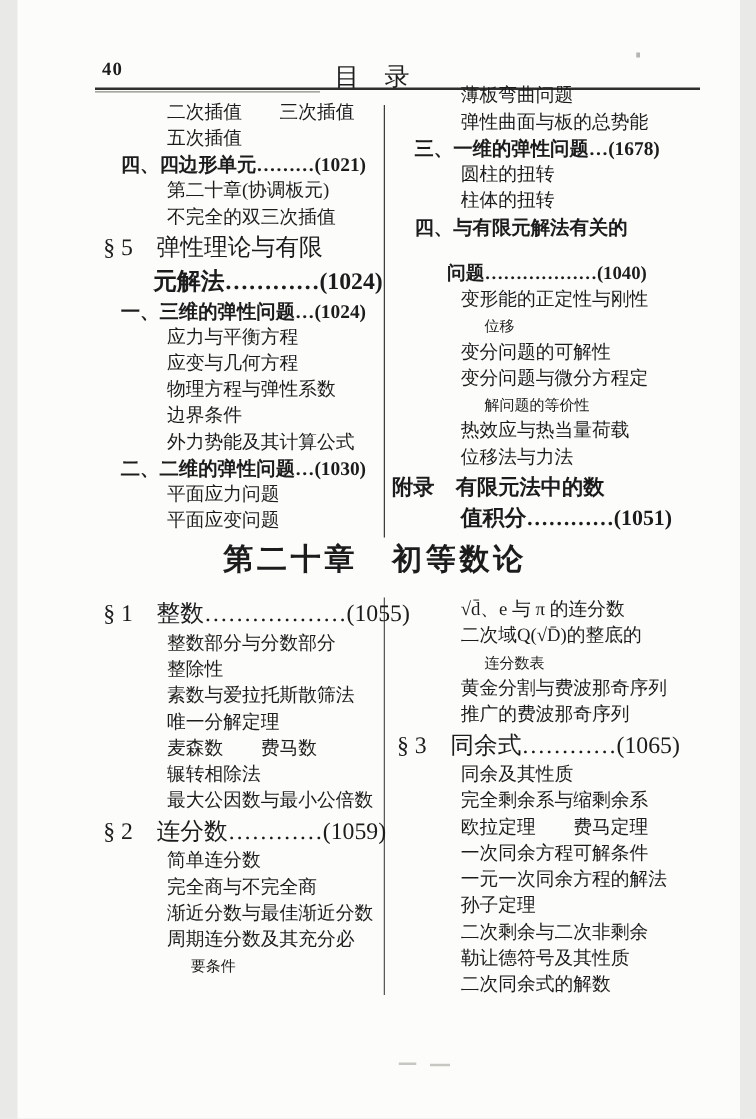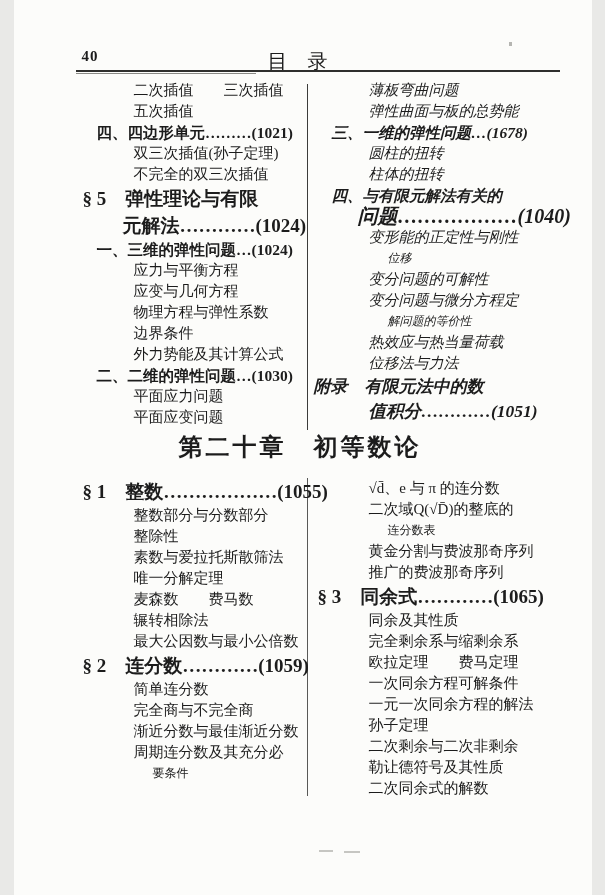--- a/index.html
+++ b/index.html
@@ -23,39 +23,39 @@
   .hdr-rule{
     position:absolute;left:62px;top:70px;width:484px;height:2px;
     background:#2f2f2d;
   }
   .hdr-rule:after{
     content:"";position:absolute;left:0;top:3px;width:180px;height:1px;
     background:#8a8a86;
   }
   .col{position:absolute;}
   .col-left-top   {left:65px; top:80px; width:232px;}
-  .col-right-top  {left:300px;top:80px; width:252px;font-style:italic;}
+  .col-right-top  {left:300px;top:67px; width:252px;}
   .col-left-bot   {left:65px; top:478px;width:232px;}
   .col-right-bot  {left:300px;top:478px;width:252px;}
   .divider{
     position:absolute;left:293px;width:1px;background:#3c3c3a;
   }
   .divider-top{top:84px;height:346px;}
   .divider-bot{top:478px;height:318px;opacity:.85;}
   .chapter-heading{
     position:absolute;left:165px;top:431px;
     font-size:24px;font-weight:bold;letter-spacing:3px;
     white-space:nowrap;
   }
   .line{white-space:nowrap;}
   .sub          {font-size:15px;  line-height:21px;padding-left:55px;}
   .sub2         {font-size:12px;  line-height:21px;padding-left:74px;}
   .num          {font-size:15.5px;line-height:21px;padding-left:18px;font-weight:bold;}
-  .num-cont     {font-size:20px;line-height:21px;padding-left:44px;font-weight:bold;}
-  .sec          {font-size:19px;  line-height:27px;padding-left:4px; font-weight:700;}
+  .num-cont     {font-size:15px;line-height:21px;padding-left:44px;font-weight:bold;margin-top:16px;}
+  .sec          {font-size:19px;  line-height:27px;padding-left:4px; font-weight:400;}
   .sec-cont     {font-size:19px;  line-height:27px;padding-left:44px;font-weight:600;}
   .appendix     {font-size:17px;line-height:25px;padding-left:0;   font-weight:600;}
   .appendix-cont{font-size:17.5px;line-height:25px;padding-left:55px;font-weight:600;}
   .artifact{position:absolute;background:#c6c6c2;height:2px;}
   .artifact-a{left:305px;top:850px;width:14px;}
   .artifact-b{left:330px;top:851px;width:16px;}
   .speck{position:absolute;left:495px;top:42px;width:3px;height:4px;background:#b5b5b1;}
 </style>
 </head>
 <body>
@@ -66,21 +66,21 @@
   <div class="hdr-title">目　录</div>
   <div class="hdr-rule"></div>
 
   <div class="divider divider-top"></div>
   <div class="divider divider-bot"></div>
 
   <div class="col col-left-top">
       <div class="line sub">二次插值　　三次插值</div>
       <div class="line sub">五次插值</div>
       <div class="line num">四、四边形单元………(1021)</div>
-      <div class="line sub">双三次插值(孙子定理)</div>
+      <div class="line sub">第二十章(协调板元)</div>
       <div class="line sub">不完全的双三次插值</div>
       <div class="line sec">§ 5　弹性理论与有限</div>
       <div class="line sec-cont">元解法…………(1024)</div>
       <div class="line num">一、三维的弹性问题…(1024)</div>
       <div class="line sub">应力与平衡方程</div>
       <div class="line sub">应变与几何方程</div>
       <div class="line sub">物理方程与弹性系数</div>
       <div class="line sub">边界条件</div>
       <div class="line sub">外力势能及其计算公式</div>
       <div class="line num">二、二维的弹性问题…(1030)</div>

